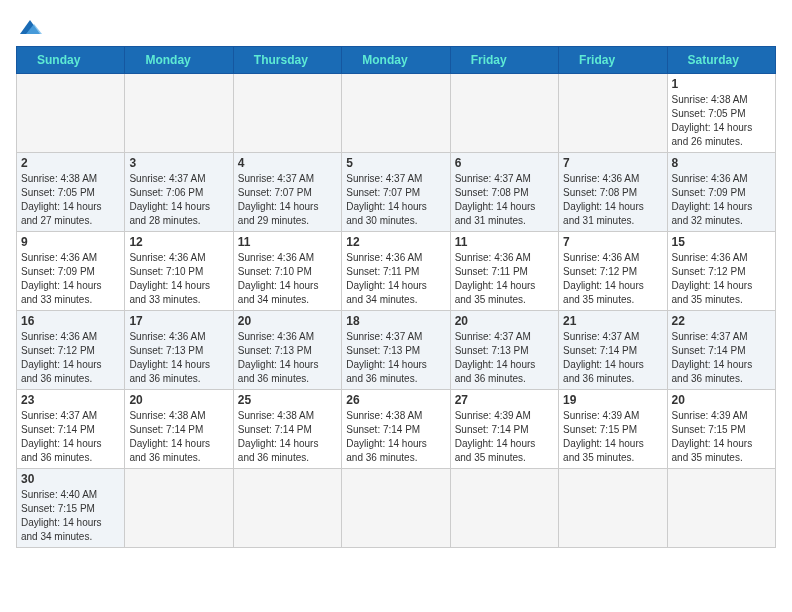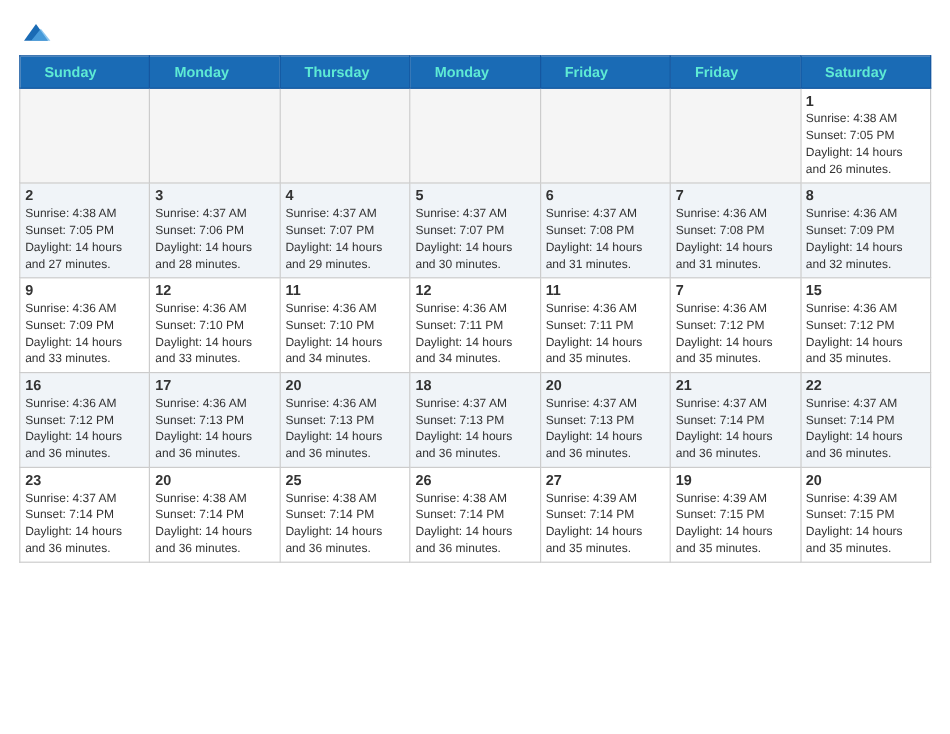--- a/index.html
+++ b/index.html
@@ -301,14 +301,28 @@
 Sunset: 7:15 PM
 Daylight: 14 hours and 35 minutes.</div>
         </td>
         <td>
           <span class="day-num">20</span>
           <div class="day-info">Sunrise: 4:39 AM
 Sunset: 7:15 PM
 Daylight: 14 hours and 35 minutes.</div>
         </td>
       </tr>
+      <tr class="row-shade">
+        <td>
+          <span class="day-num">30</span>
+          <div class="day-info">Sunrise: 4:40 AM
+Sunset: 7:15 PM
+Daylight: 14 hours and 34 minutes.</div>
+        </td>
+        <td class="empty"></td>
+        <td class="empty"></td>
+        <td class="empty"></td>
+        <td class="empty"></td>
+        <td class="empty"></td>
+        <td class="empty"></td>
+      </tr>
     </tbody>
 </table>
 
 </body></html>

